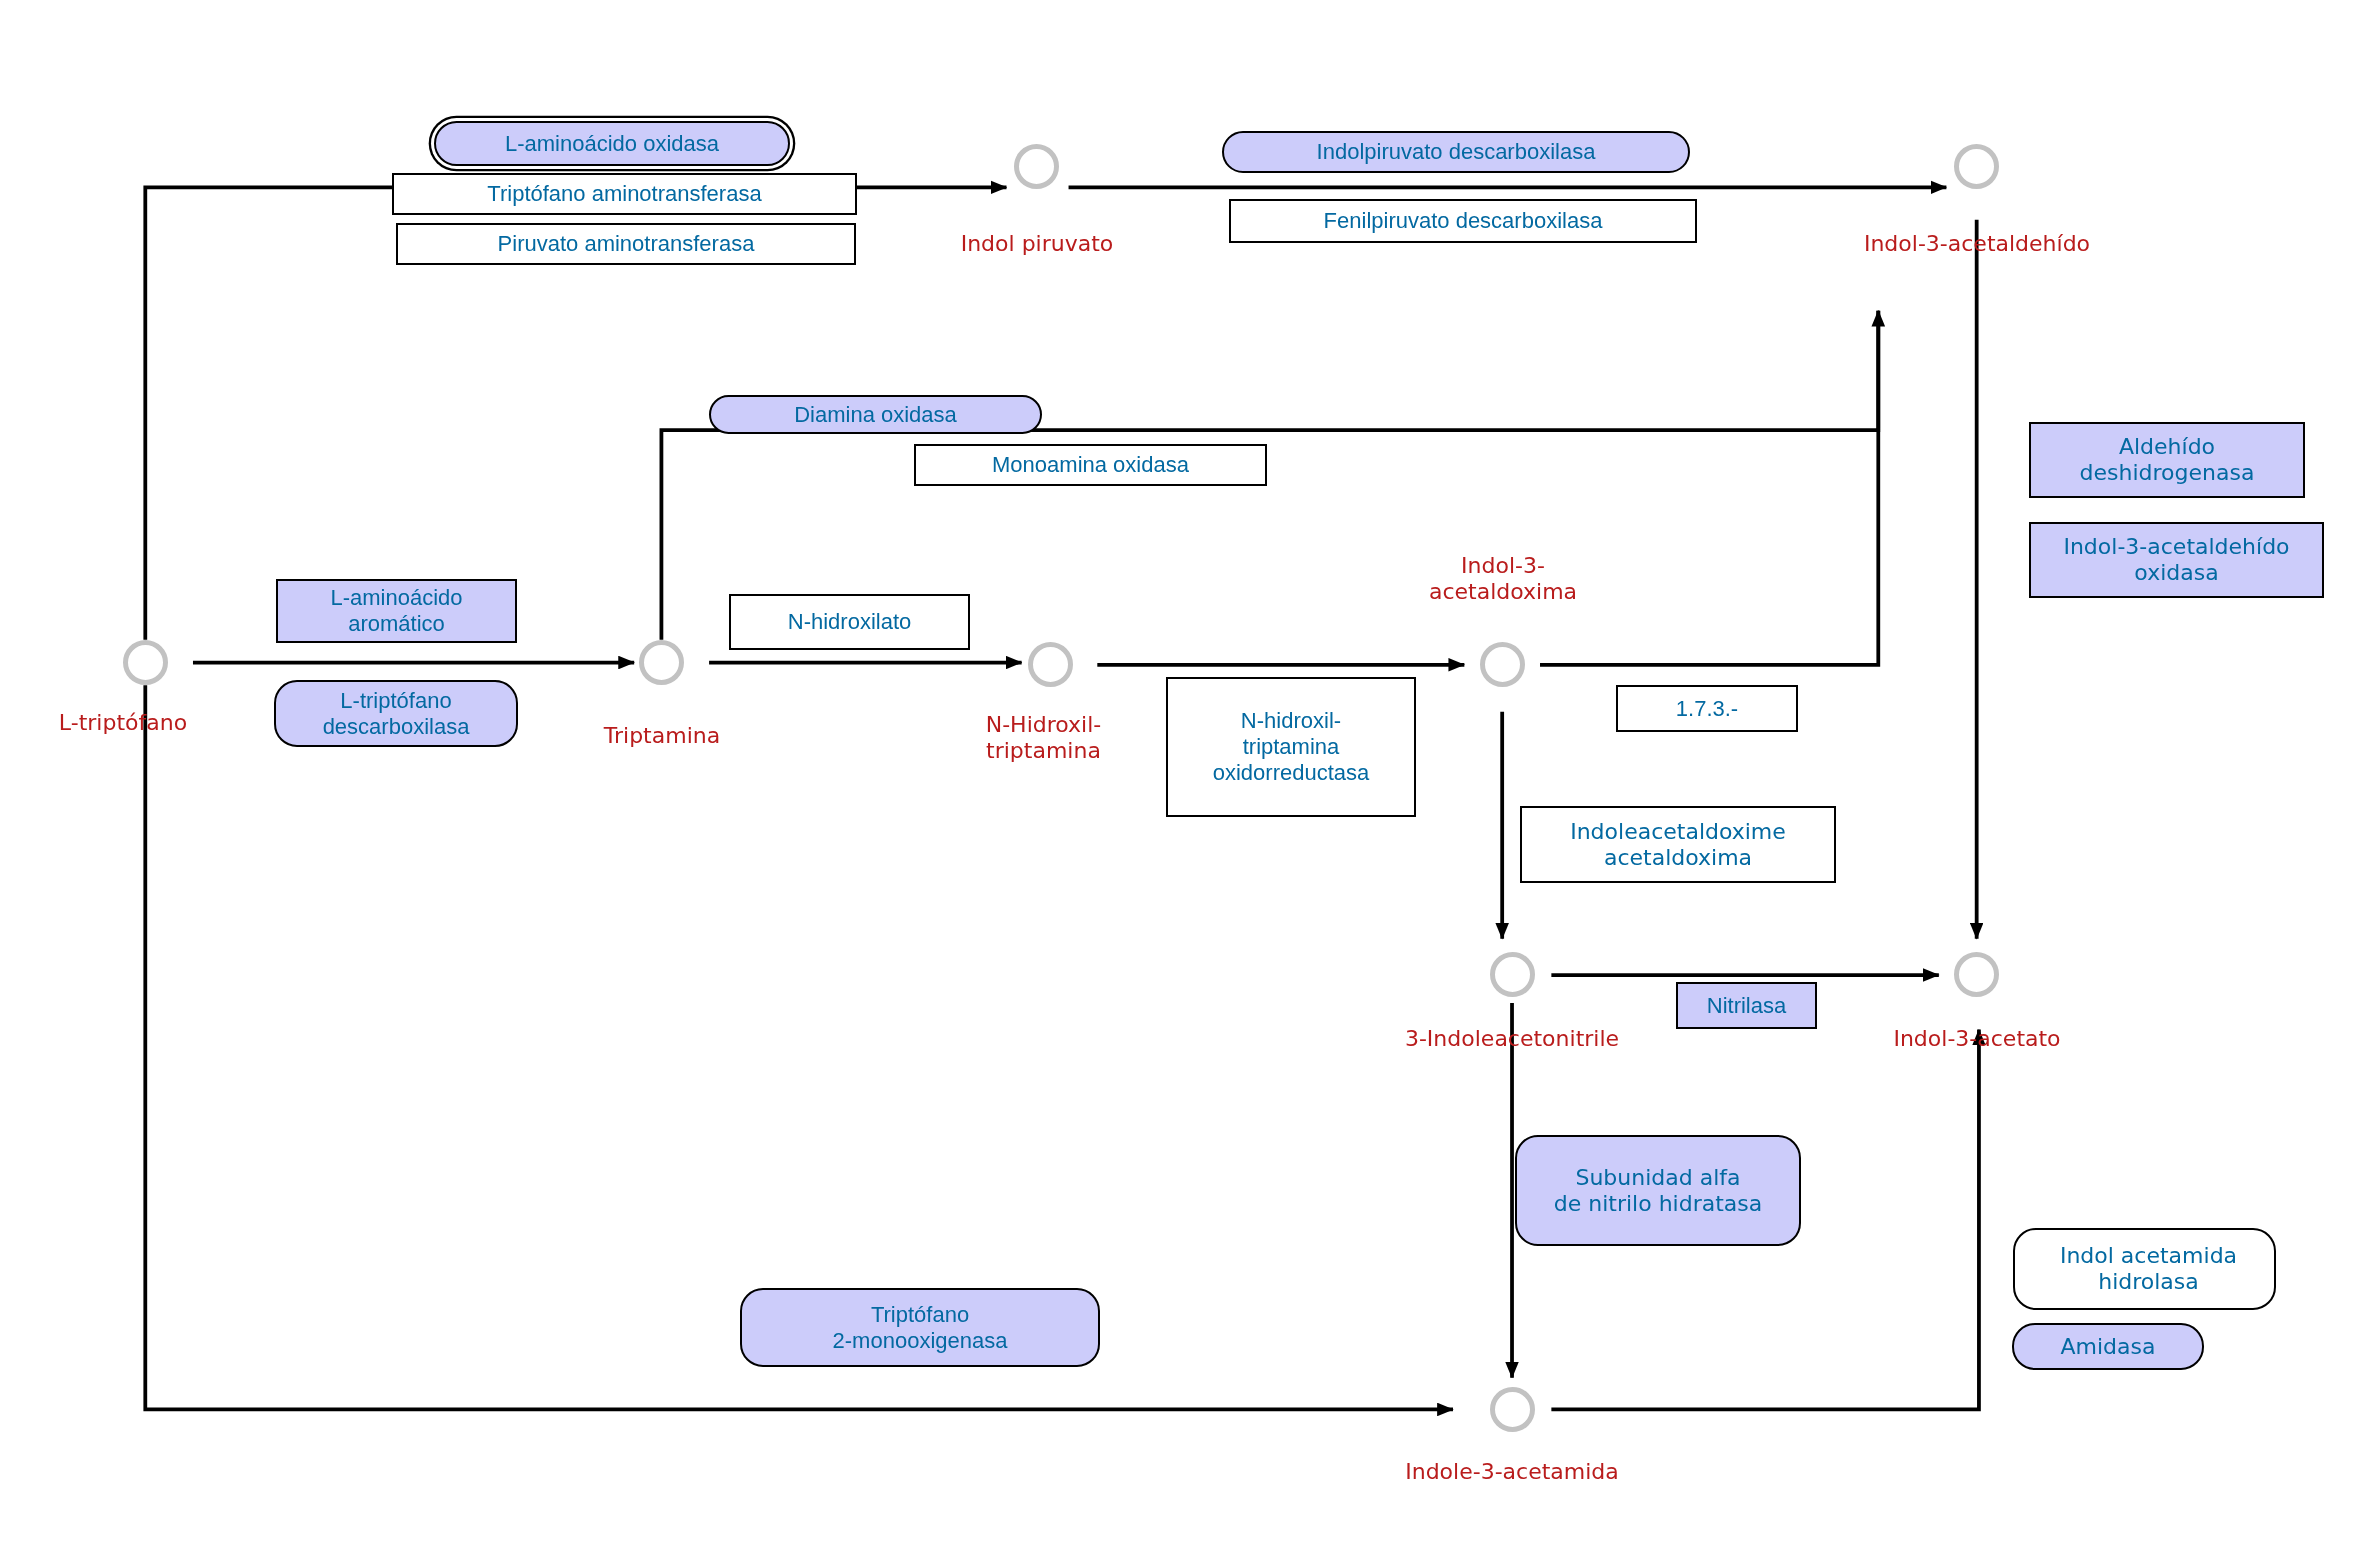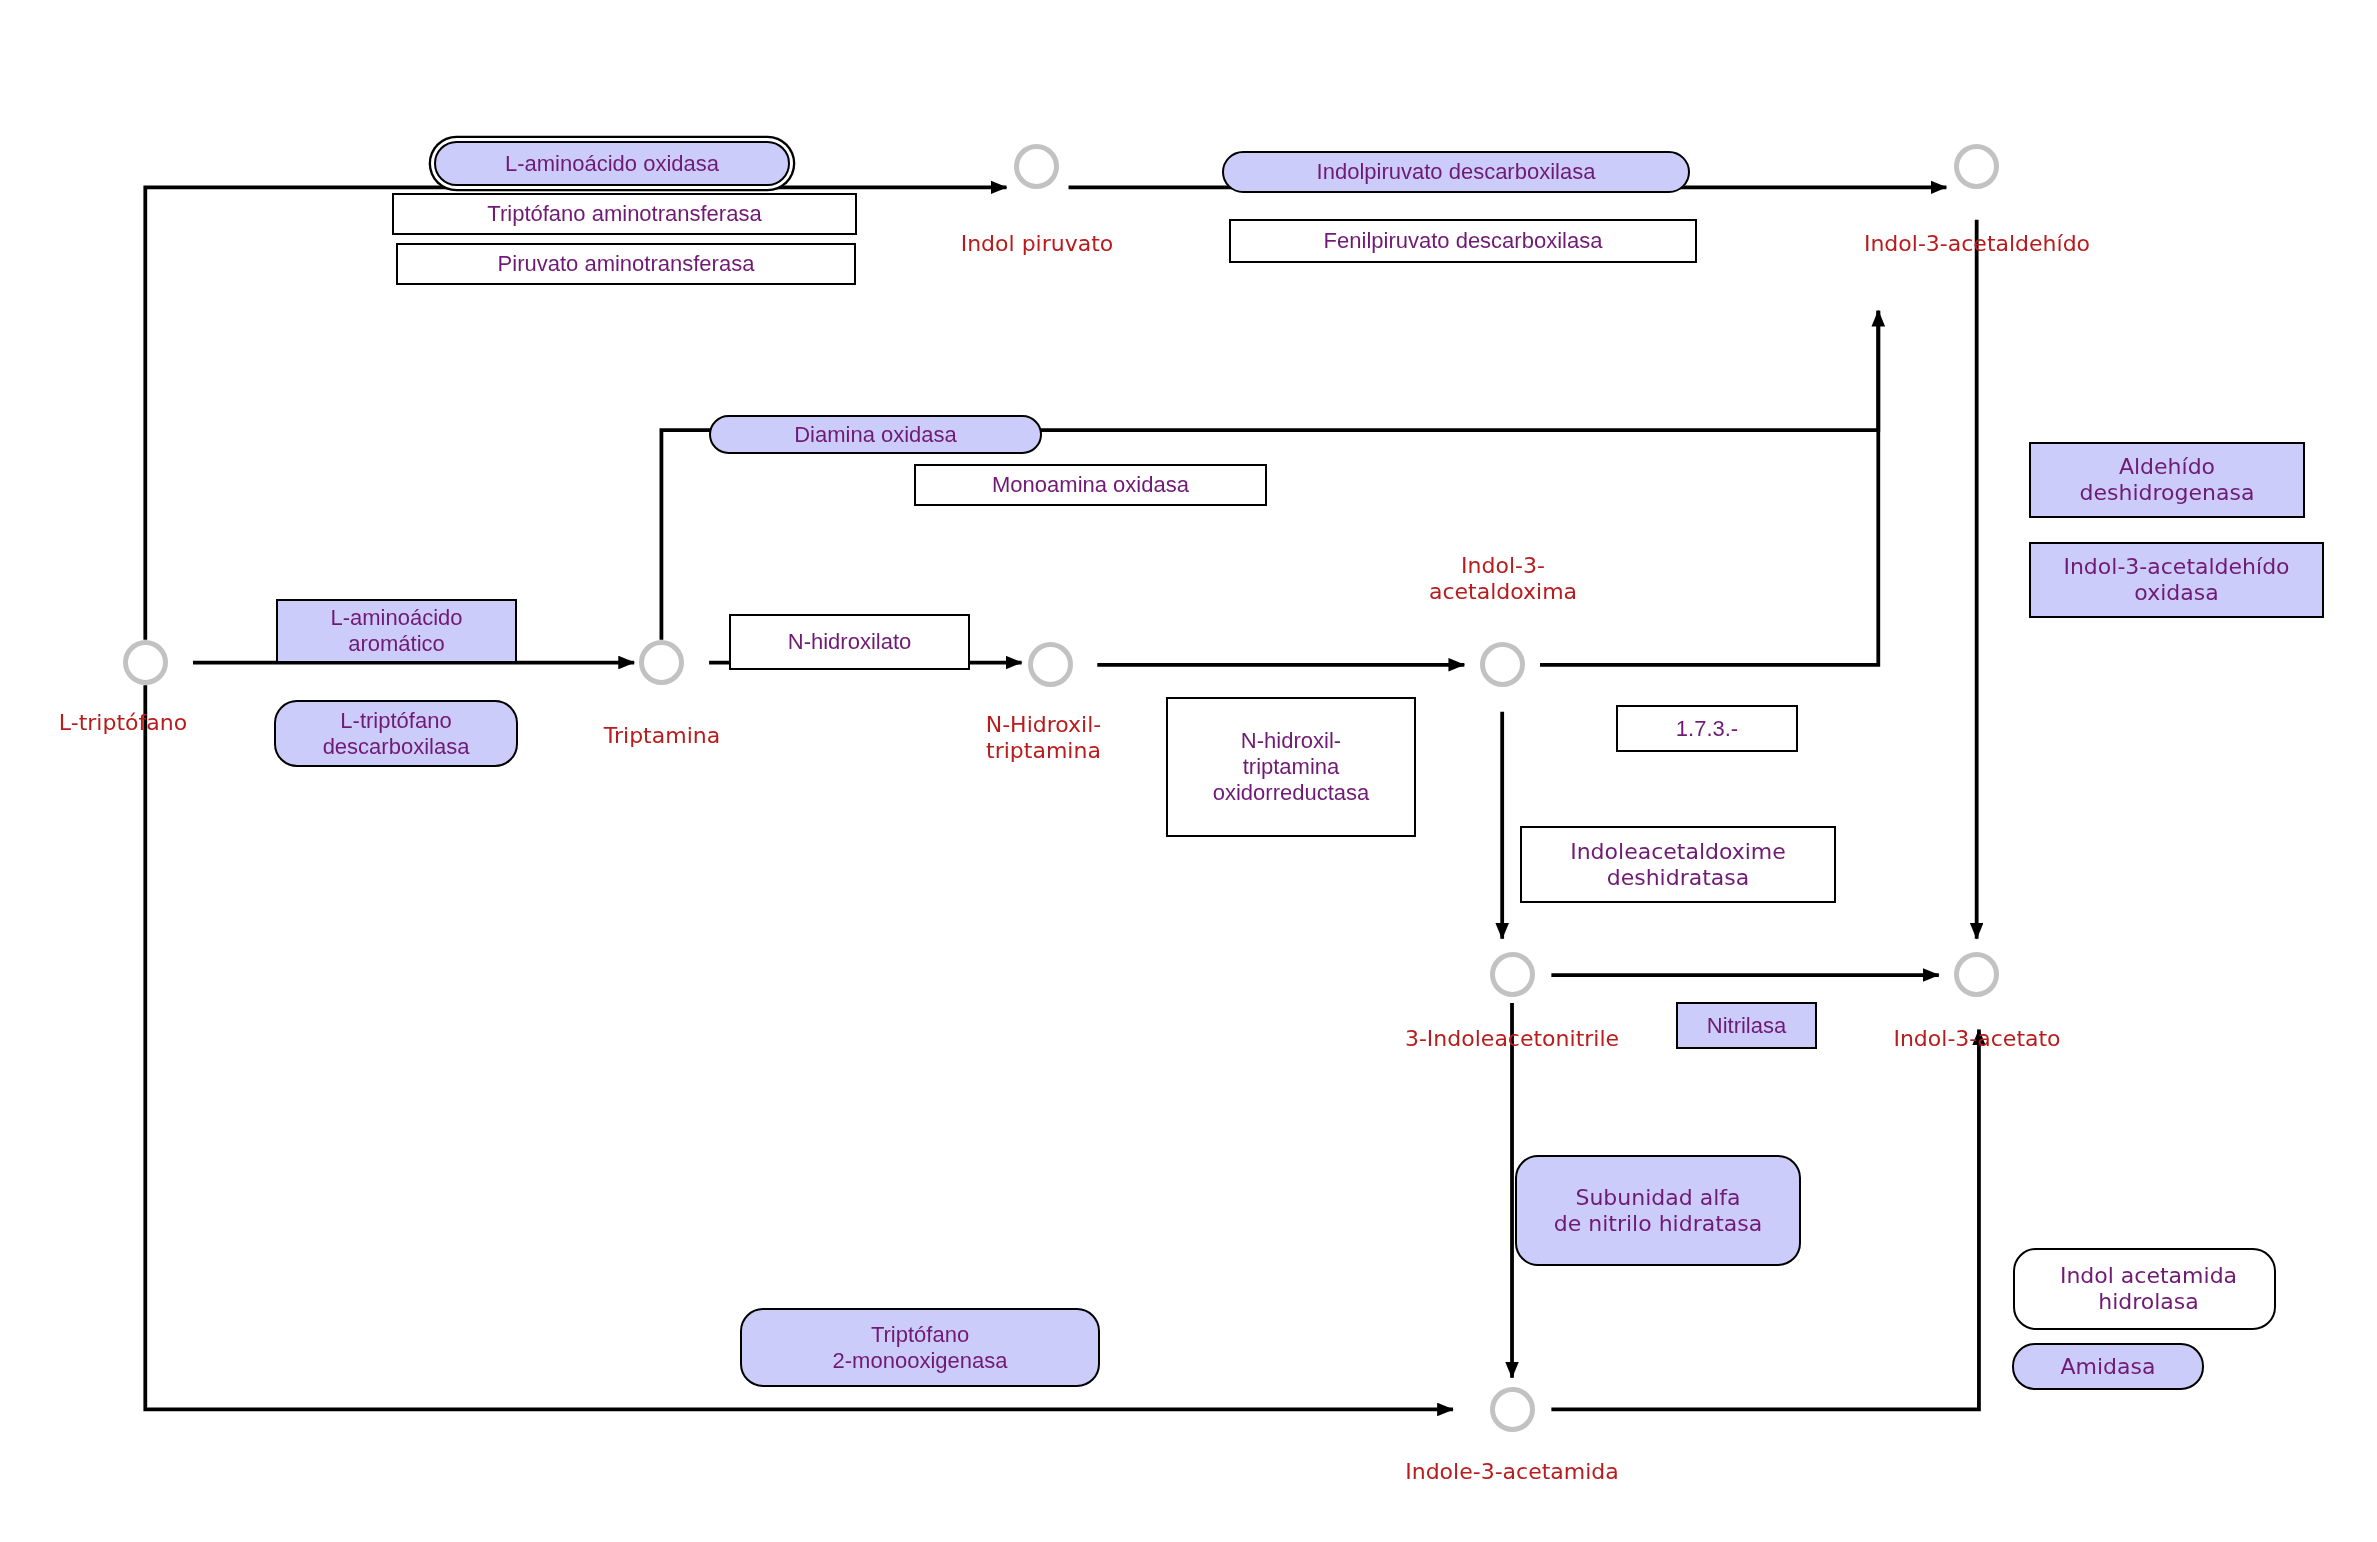--- a/index.html
+++ b/index.html
@@ -31,30 +31,29 @@
     white-space:pre;
     z-index:6;
   }
 
   
   .enz{
     position:absolute;
     box-sizing:border-box;
     border:2.3px solid #000000;
     background:#ffffff;
-    color:#701a75;
+    color:#0369a1;
     display:flex;
     align-items:center;
     justify-content:center;
     text-align:center;
     font-size:22px;
     line-height:26px;
     white-space:pre;
     z-index:8;
-    margin-top:20px;
   }
   .enz.purple{background:#ccccfa;}
   .enz.round{border-radius:23px;}
   .enz.dbl{
     border-radius:26px;
     box-shadow:0 0 0 3px #ffffff, 0 0 0 5.3px #000000;
   }
   .enz.lib{font-family:"Liberation Sans", sans-serif;}
 </style>
 </head>
@@ -159,21 +158,21 @@
 
   <div class="enz lib" style="left:1616px;top:685px;width:182px;height:47px;">1.7.3.-</div>
 
   <div class="enz purple" style="left:2029px;top:422px;width:276px;height:76px;">Aldehído
 deshidrogenasa</div>
 
   <div class="enz purple" style="left:2029px;top:522px;width:295px;height:76px;">Indol-3-acetaldehído
 oxidasa</div>
 
   <div class="enz" style="left:1520px;top:806px;width:316px;height:77px;">Indoleacetaldoxime
-deshidratasa</div>
+acetaldoxima</div>
 
   <div class="enz purple lib" style="left:1676px;top:982px;width:141px;height:47px;">Nitrilasa</div>
 
   <div class="enz purple round" style="left:1515px;top:1135px;width:286px;height:111px;">Subunidad alfa
 de nitrilo hidratasa</div>
 
   <div class="enz purple round lib" style="left:740px;top:1288px;width:360px;height:79px;">Triptófano
 2-monooxigenasa</div>
 
   <div class="enz round" style="left:2013px;top:1228px;width:263px;height:82px;padding-left:8px;">Indol acetamida

